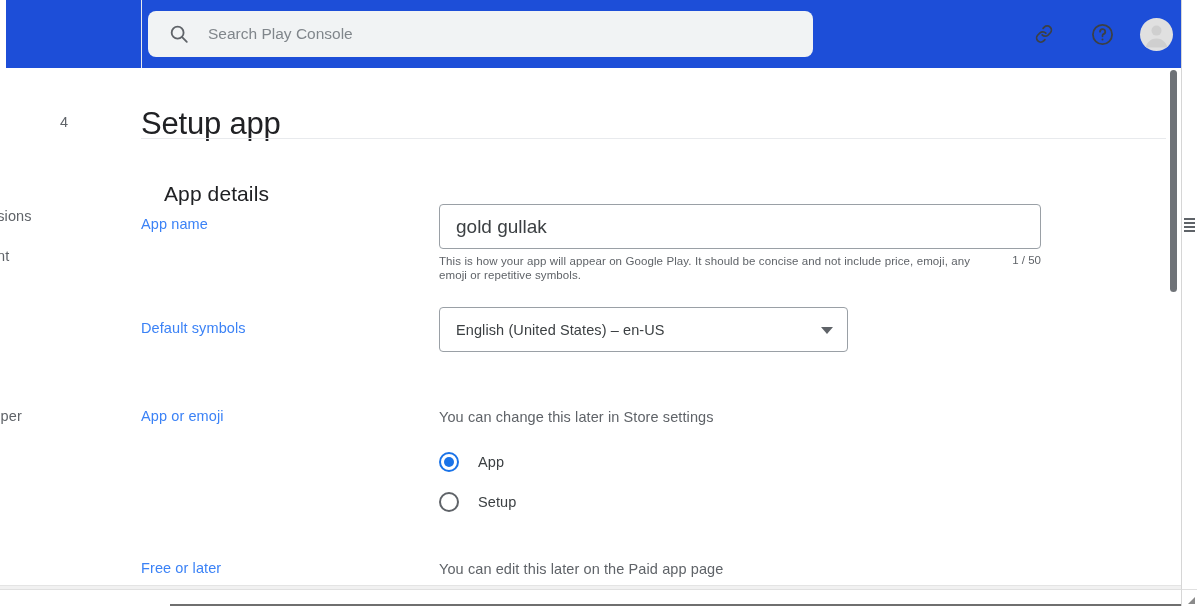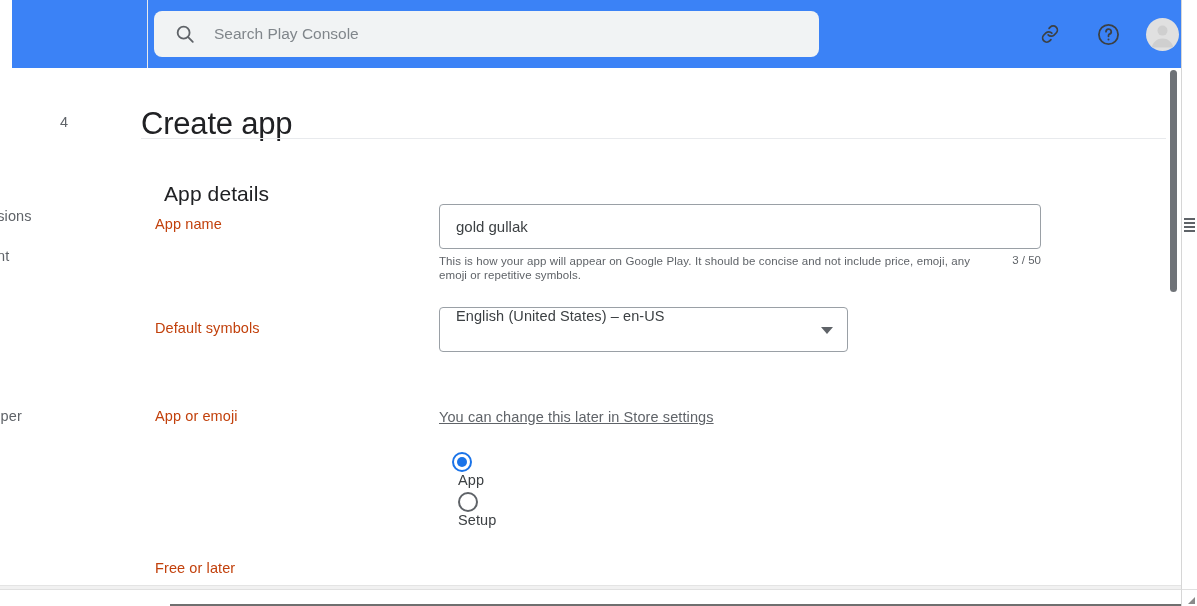--- a/index.html
+++ b/index.html
@@ -116,25 +116,25 @@
     top: 0;
     width: 1181px;
     height: 585px;
     background: #ffffff;
     overflow: hidden;
   }
 
   
   .topbar {
     position: absolute;
-    left: 12px;
+    left: 6px;
     top: 0;
     width: 1181px;
     height: 68px;
-    background: #3b82f6;
+    background: #1d4ed8;
   }
   .brand {
     position: absolute;
     left: -96px;
     top: 22px;
     width: 220px;
     font-size: 17px;
     color: #5f6368;
     letter-spacing: .1px;
     white-space: nowrap;
@@ -279,23 +279,23 @@
     top: 97px;
     font-size: 21px;
     color: #202124;
     font-weight: 500;
     letter-spacing: .1px;
     margin-left: 23px;
   }
 
   .row-label {
     position: absolute;
-    left: 19px;
+    left: 5px;
     font-size: 14.5px;
-    color: #c2410c;
+    color: #3b82f6;
     letter-spacing: .1px;
   }
 
   
   .field-appname {
     position: absolute;
     left: 303px;
     top: 136px;
     width: 602px;
     height: 45px;
@@ -306,21 +306,21 @@
   }
   .field-appname input {
     width: 100%;
     height: 100%;
     border: 0;
     outline: none;
     background: transparent;
     box-sizing: border-box;
     padding: 0 16px;
     font-family: "Liberation Sans", sans-serif;
-    font-size: 15px;
+    font-size: 19px;
     color: #3c4043;
   }
   .helper-wrap {
     position: absolute;
     left: 303px;
     top: 186px;
     width: 602px;
   }
   .helper-text {
     position: absolute;
@@ -345,21 +345,21 @@
     position: absolute;
     left: 303px;
     top: 239px;
     width: 409px;
     height: 45px;
     border: 1px solid #9aa0a6;
     border-radius: 4px;
     box-sizing: border-box;
     background: #fff;
     display: flex;
-    align-items: flex-start;
+    align-items: center;
     cursor: pointer;
   }
   .field-language .sel-value {
     padding-left: 16px;
     font-size: 14.5px;
     color: #3c4043;
     letter-spacing: .1px;
   }
   .caret {
     position: absolute;
@@ -372,29 +372,27 @@
     border-top: 7px solid #5f6368;
   }
 
   
   .hint-text {
     position: absolute;
     left: 303px;
     font-size: 14.5px;
     color: #5f6368;
     letter-spacing: .1px;
-    text-decoration: underline;
   }
   .radio-row {
     position: absolute;
     left: 303px;
     display: flex;
     align-items: center;
     cursor: pointer;
-    flex-direction: column;
   }
   .radio {
     width: 20px;
     height: 20px;
     border-radius: 50%;
     border: 2px solid #5f6368;
     box-sizing: border-box;
     flex: none;
     position: relative;
   }
@@ -493,32 +491,32 @@
         <span>Order management</span>
       </div>
 
       <div class="nav-item" style="top:336px">
         <span>Setup your developer</span>
       </div>
     </div>
 
     <div class="content">
 
-      <h1 class="page-title">Create app</h1>
+      <h1 class="page-title">Setup app</h1>
       <div class="title-rule"></div>
 
       <h2 class="section-title">App details</h2>
 
       <div class="row-label" style="top:148px">App name</div>
       <div class="field-appname">
         <input type="text" value="gold gullak" style="">
       </div>
       <div class="helper-wrap">
         <div class="helper-text">This is how your app will appear on Google Play. It should be concise and not include price, emoji, any emoji or repetitive symbols.</div>
-        <div class="helper-counter">3 / 50</div>
+        <div class="helper-counter">1 / 50</div>
       </div>
 
       <div class="row-label" style="top:252px">Default symbols</div>
       <div class="field-language">
         <span class="sel-value">English (United States) – en-US</span>
         <span class="caret"></span>
       </div>
 
       <div class="row-label" style="top:340px">App or emoji</div>
       <div class="hint-text" style="top:341px">You can change this later in Store settings</div>
@@ -526,20 +524,21 @@
       <div class="radio-row" style="top:384px">
         <span class="radio checked"></span>
         <span class="radio-label">App</span>
       </div>
       <div class="radio-row" style="top:424px">
         <span class="radio"></span>
         <span class="radio-label">Setup</span>
       </div>
 
       <div class="row-label" style="top:492px">Free or later</div>
+      <div class="hint-text" style="top:493px">You can edit this later on the Paid app page</div>
 
     </div>
 
     <div class="page-vscroll">
       <div class="page-vscroll-thumb"></div>
     </div>
 
   </div>
 
   <div class="page-bottom-seam"></div>

